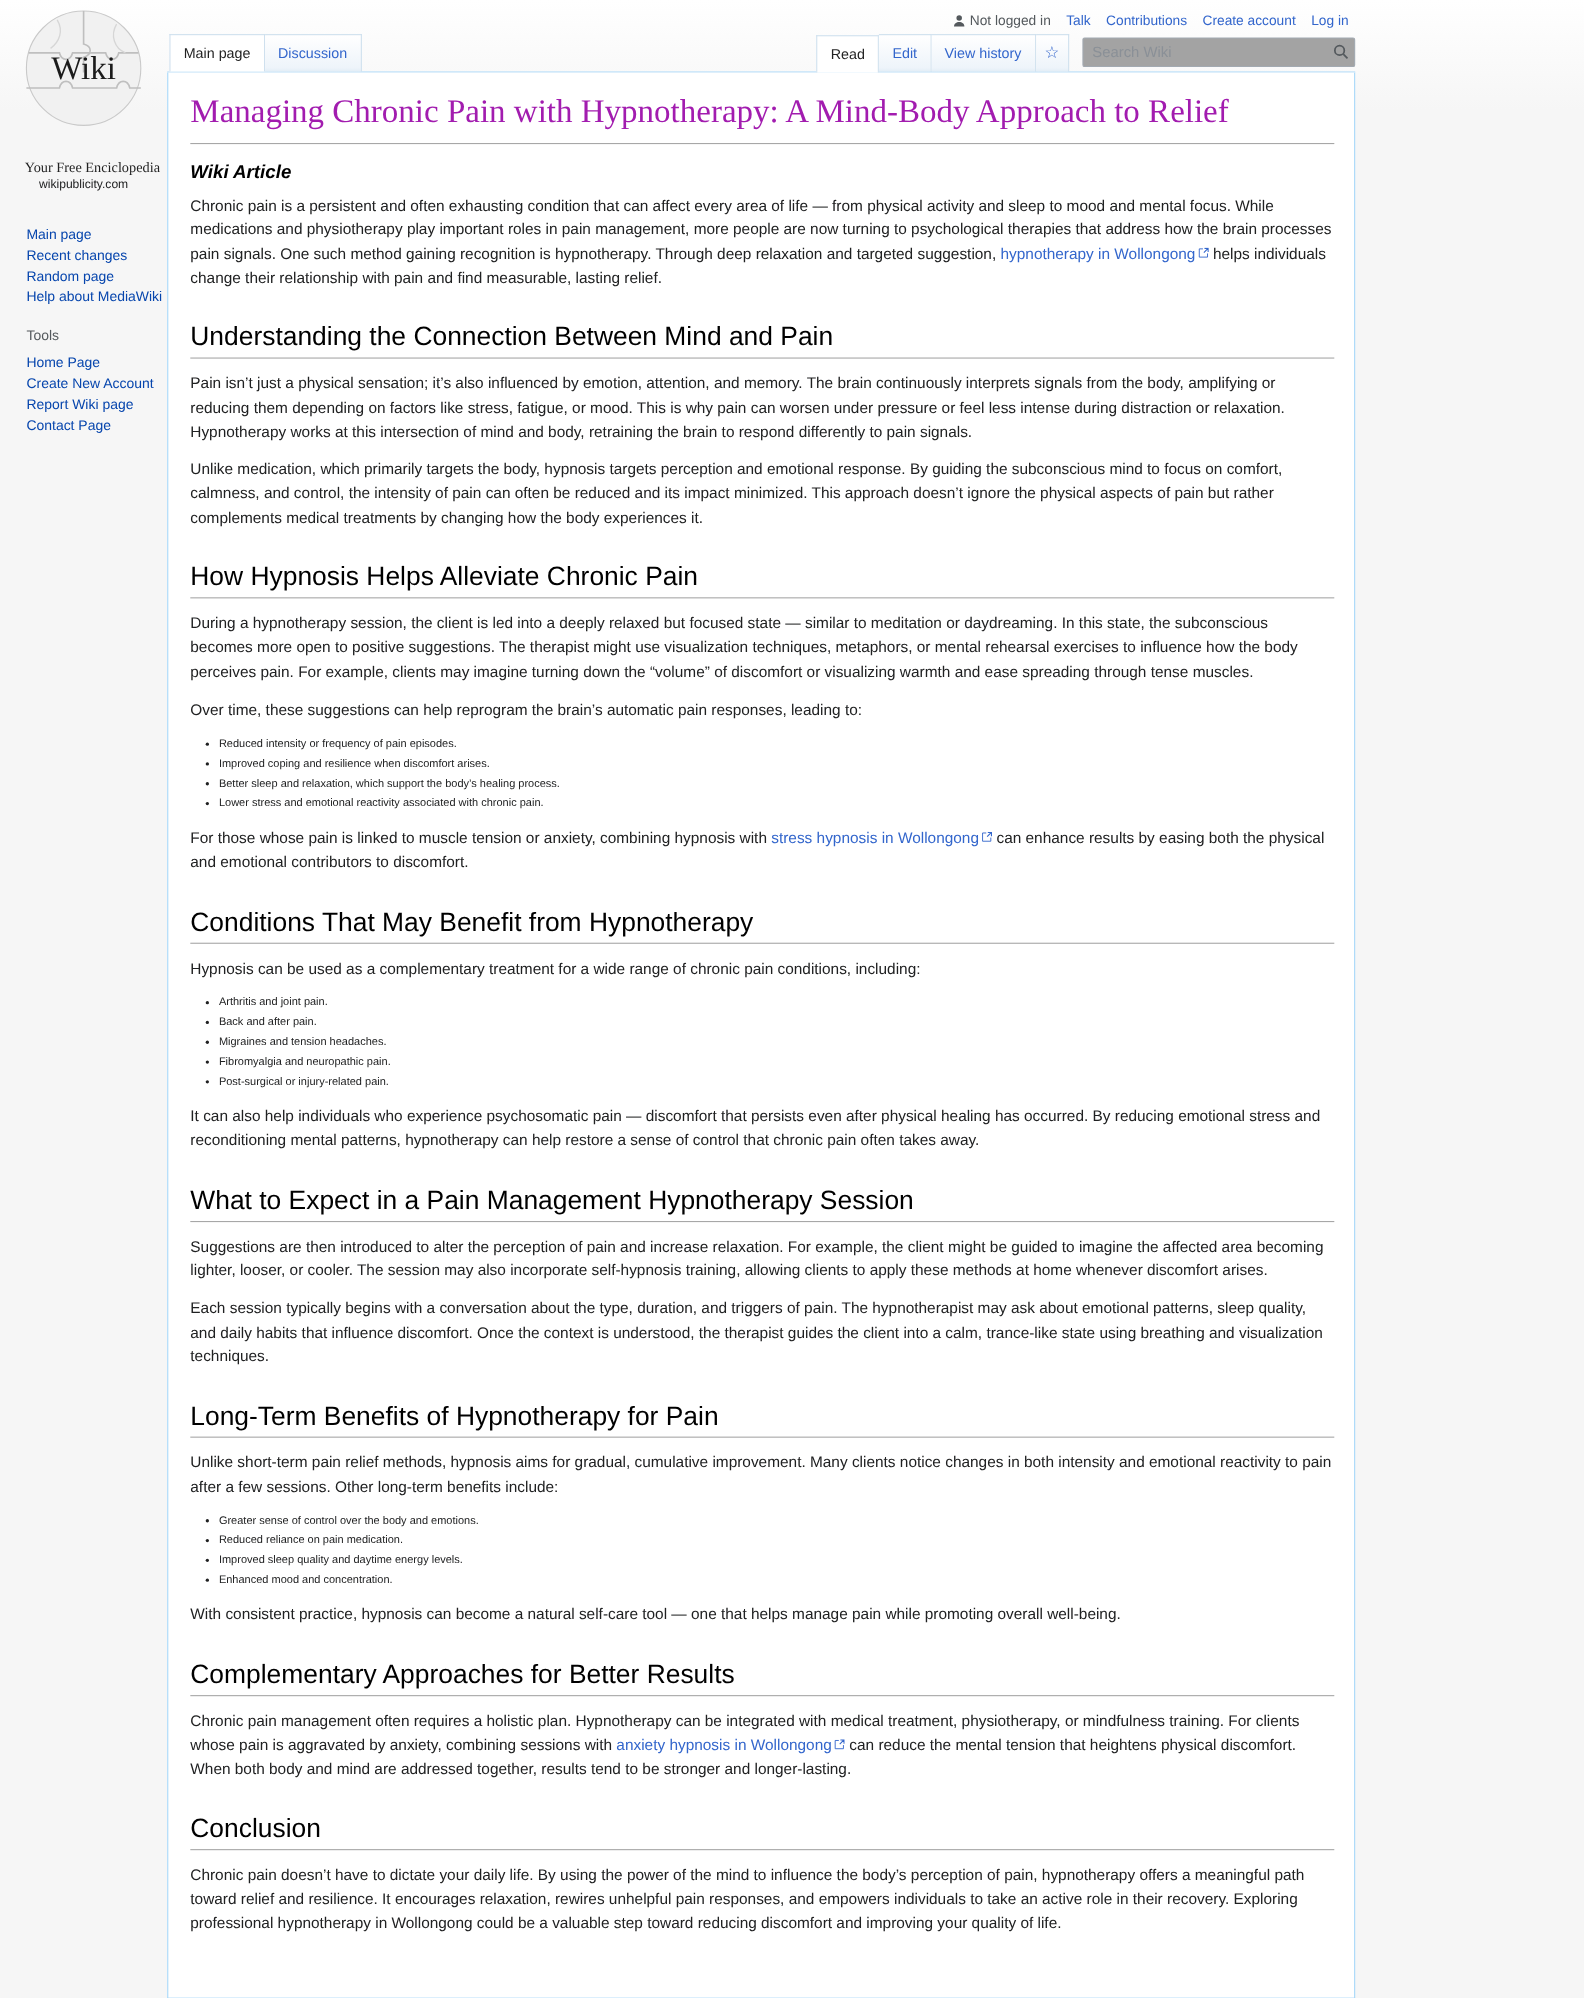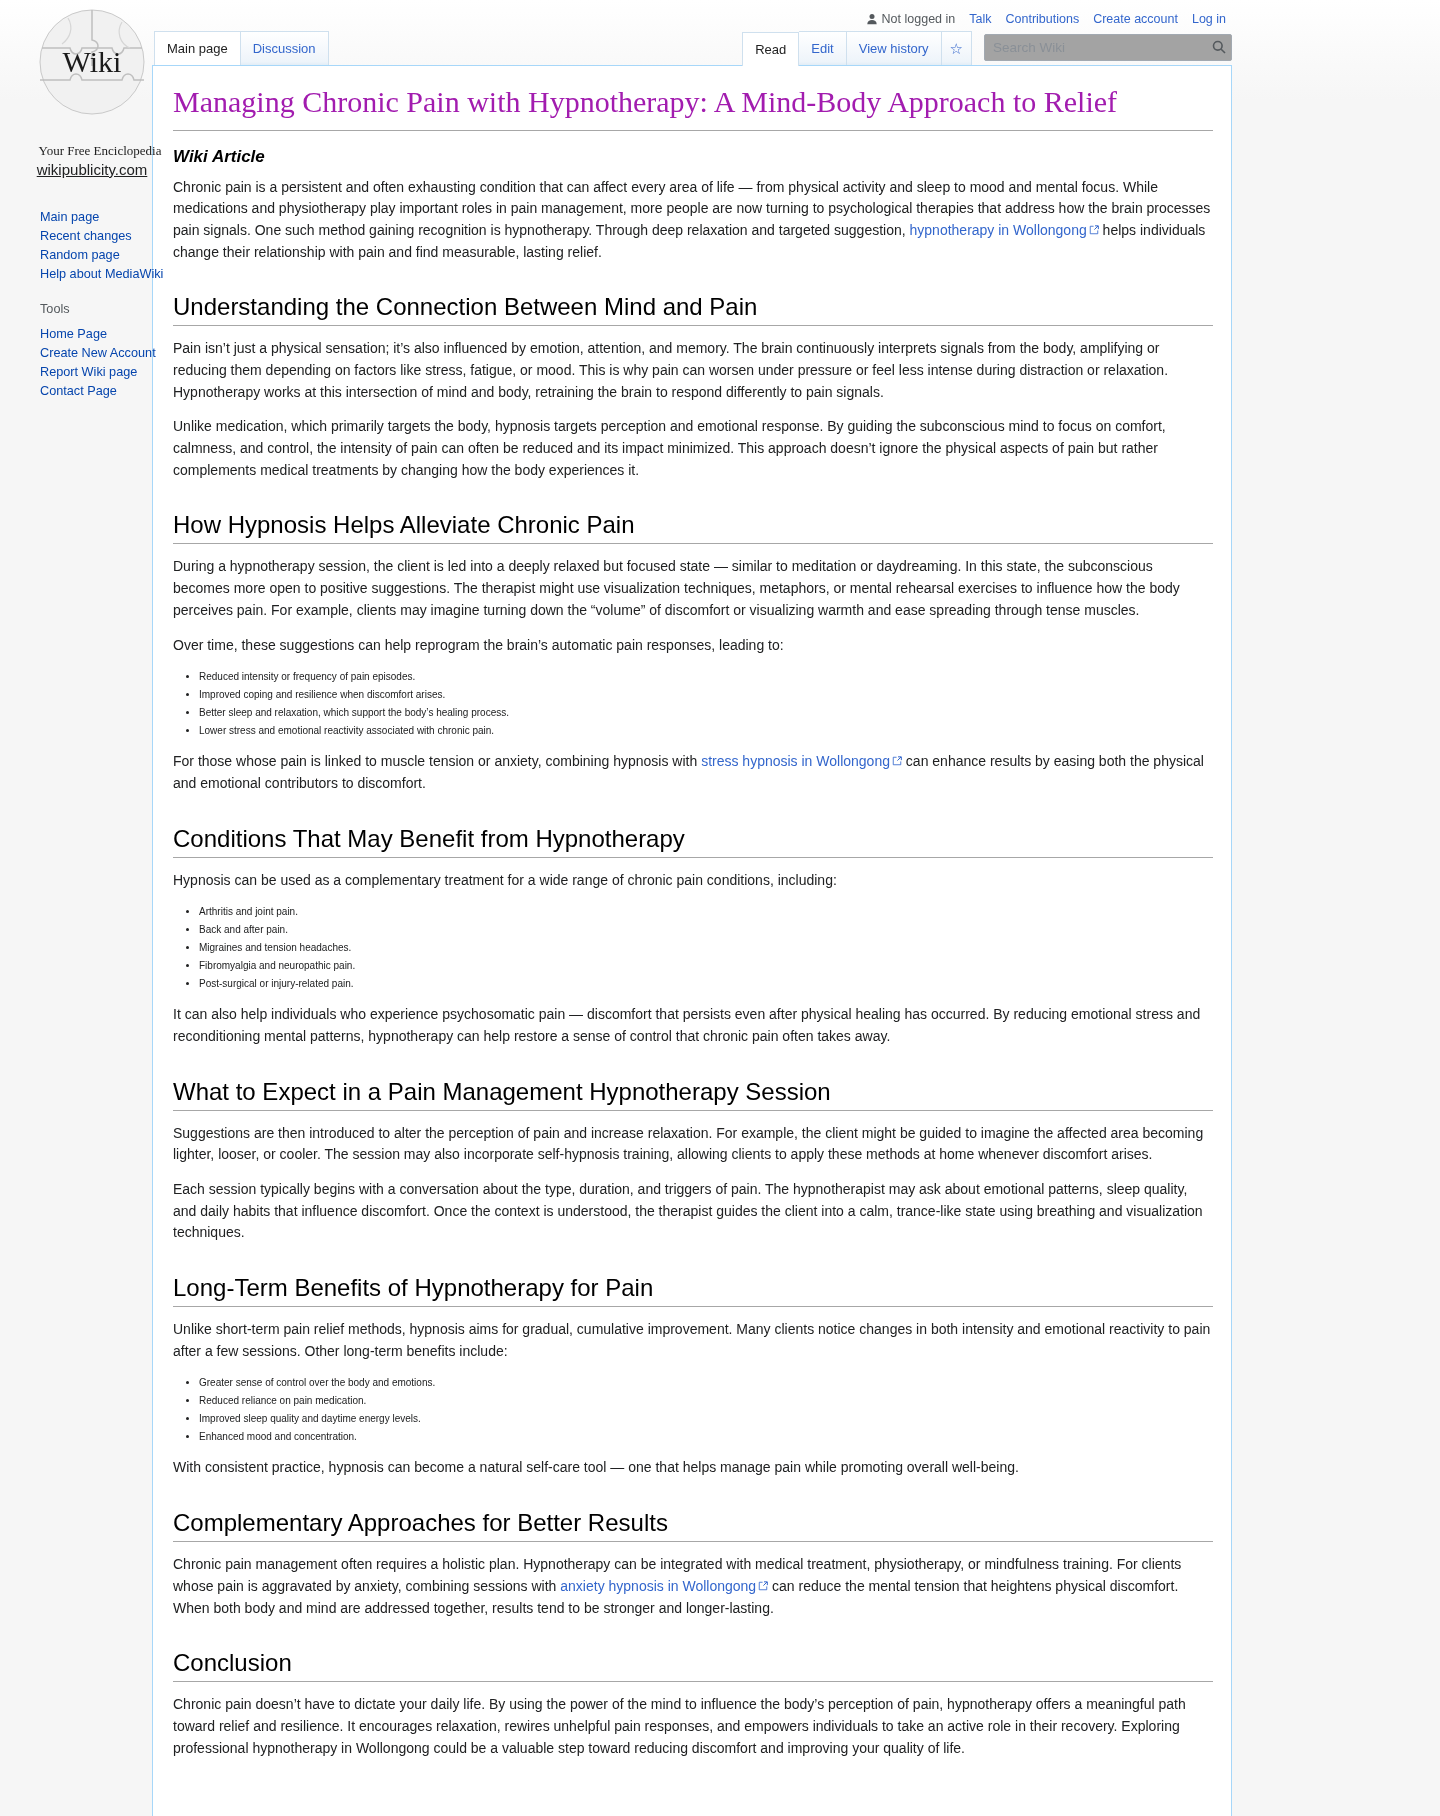--- a/index.html
+++ b/index.html
@@ -9,24 +9,24 @@
     font-family:"Liberation Sans", sans-serif;
     color:#202122;
     background:#f6f6f6;
     background-image:linear-gradient(to bottom, #ffffff 0px, #f6f6f6 100px);
     background-repeat:no-repeat;
     background-size:100% 300px;
   }
   a { text-decoration:none; cursor:pointer; }
 
   
-  .sidebar { position:absolute; left:16px; top:0; width:152px; }
+  .sidebar { position:absolute; left:0; top:0; width:152px; }
   .logo-box { width:152px; padding-top:8px; text-align:center; cursor:pointer; }
   .logo-caption { font-family:"Liberation Serif", serif; font-size:13px; color:#222; margin-top:19px;padding-left:16px; }
-  .logo-site { font-size:15px; color:#202122; margin-top:2px;text-decoration:underline; }
+  .logo-site { font-size:11px; color:#202122; margin-top:2px; }
   .side-nav { margin-top:30px; padding-left:24px; font-size:12.7px; line-height:19px; }
   .side-nav a { display:block; color:#0645ad; }
   .tools-head { margin-top:16px; margin-bottom:6px; color:#54595d; font-size:12.7px; }
 
   
   .main-wrap { margin-left:152px; width:1080px; }
   .personal-bar {
     height:30px; padding-top:8px; padding-right:6px;
     display:flex; justify-content:flex-end; align-items:center; gap:14px;
     font-size:12.5px;

